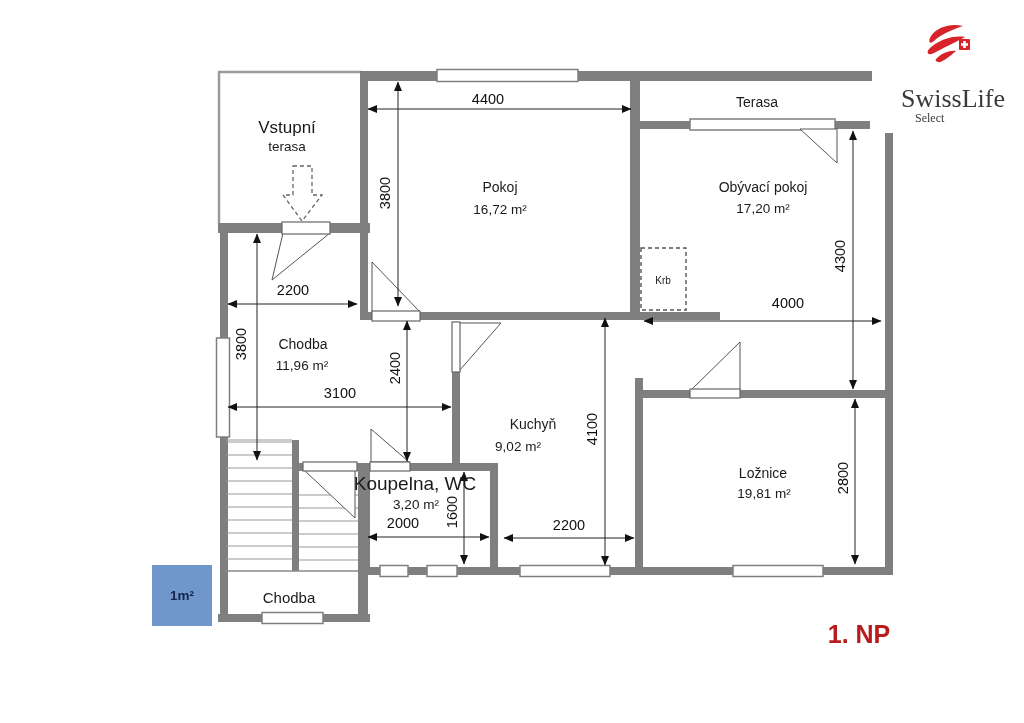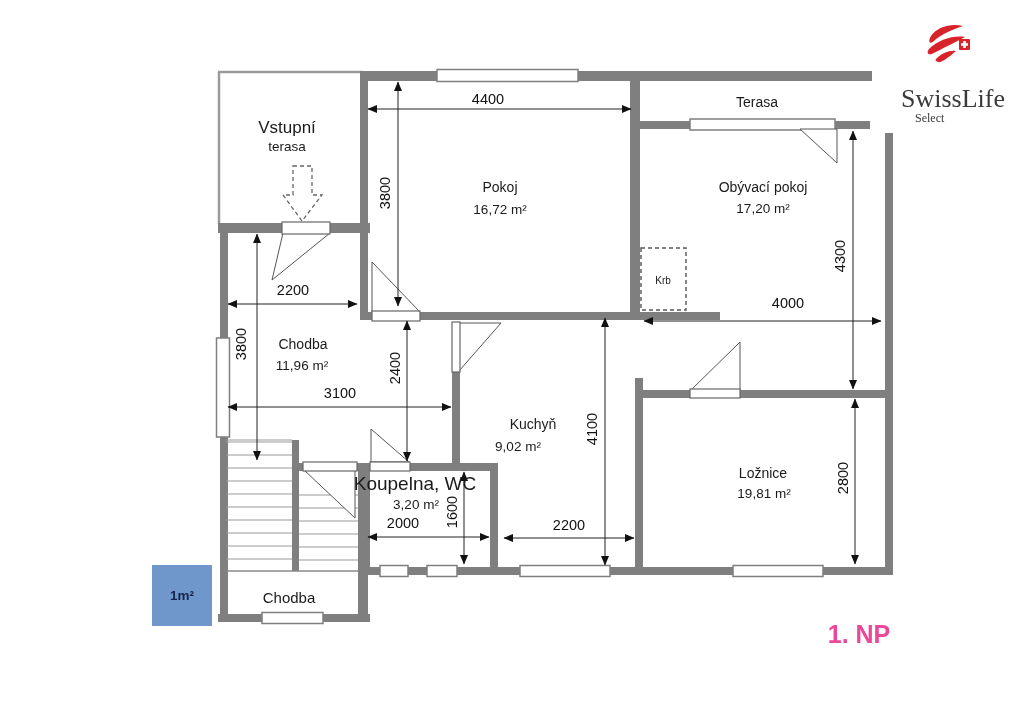--- a/index.html
+++ b/index.html
@@ -5,21 +5,21 @@
   html,body{margin:0;padding:0;background:#ffffff;}
   #stage{position:relative;width:1024px;height:723px;background:#ffffff;overflow:hidden;
          font-family:"Liberation Sans", sans-serif;}
   #plan-svg{position:absolute;left:0;top:0;}
   .lbl{position:absolute;transform:translate(-50%,-50%);white-space:nowrap;text-align:center;color:#1a1a1a;}
   .room-name{font-size:14px;}
   .room-area{font-size:13.5px;}
   .small-name{font-size:19px;}
   .dim{position:absolute;transform:translate(-50%,-50%);font-size:14.5px;color:#111;white-space:nowrap;}
   .dim.v{transform:translate(-50%,-50%) rotate(-90deg);}
-  .floor-label{position:absolute;transform:translate(-50%,-50%);font-size:25px;font-weight:bold;color:#ec4899;}
+  .floor-label{position:absolute;transform:translate(-50%,-50%);font-size:25px;font-weight:bold;color:#b91c1c;}
   .legend-box{position:absolute;left:152px;top:565px;width:60px;height:61px;background:#6f97cb;
               display:flex;align-items:center;justify-content:center;}
   .legend-box span{font-size:13.5px;font-weight:bold;color:#17254d;}
   .logo{position:absolute;left:893px;top:22px;width:120px;text-align:center;}
   .logo-word{font-family:"Liberation Serif", serif;font-size:26px;color:#3a3a3a;line-height:1.0;margin-top:18px;}
   .logo-sub{font-family:"Liberation Serif", serif;font-size:12px;color:#3a3a3a;text-align:left;margin-left:22px;line-height:1.0;}
 </style>
 </head>
 <body>
 

